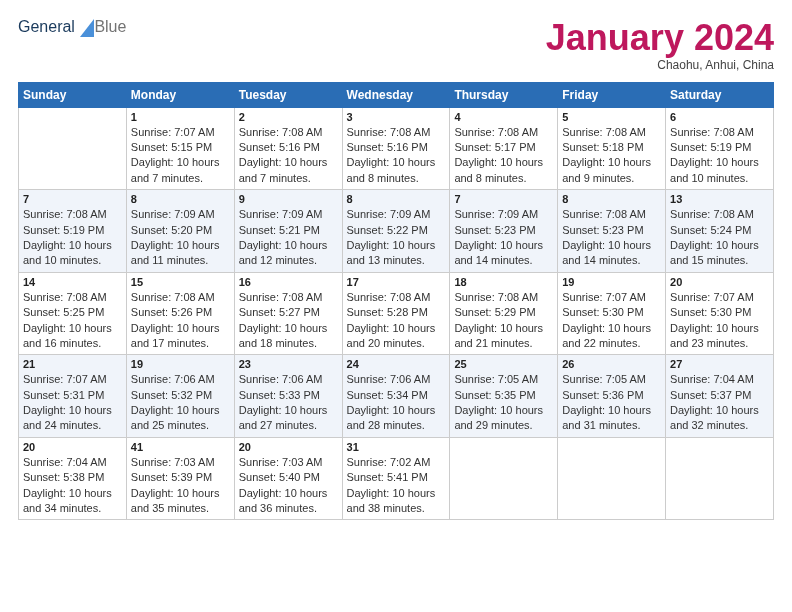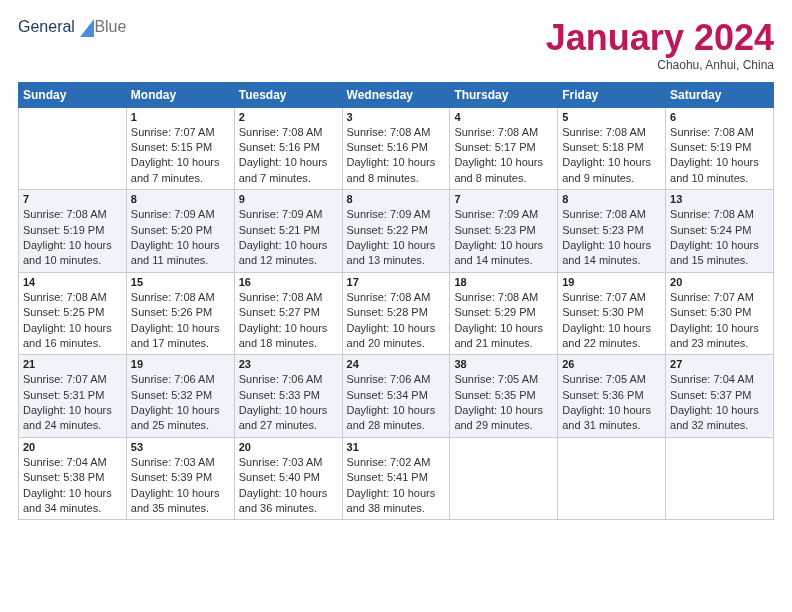--- a/index.html
+++ b/index.html
@@ -300,21 +300,21 @@
 and 27 minutes.</div>
           </td>
           <td>
             <span class="day-number">24</span>
             <div class="day-info" style="white-space: pre-line;">Sunrise: 7:06 AM
 Sunset: 5:34 PM
 Daylight: 10 hours
 and 28 minutes.</div>
           </td>
           <td>
-            <span class="day-number">38</span>
+            <span class="day-number">25</span>
             <div class="day-info" style="white-space: pre-line;">Sunrise: 7:05 AM
 Sunset: 5:35 PM
 Daylight: 10 hours
 and 29 minutes.</div>
           </td>
           <td>
             <span class="day-number">26</span>
             <div class="day-info" style="white-space: pre-line;">Sunrise: 7:05 AM
 Sunset: 5:36 PM
 Daylight: 10 hours
@@ -330,21 +330,21 @@
         </tr>
         <tr>
           <td>
             <span class="day-number">20</span>
             <div class="day-info" style="white-space: pre-line;">Sunrise: 7:04 AM
 Sunset: 5:38 PM
 Daylight: 10 hours
 and 34 minutes.</div>
           </td>
           <td>
-            <span class="day-number">53</span>
+            <span class="day-number">41</span>
             <div class="day-info" style="white-space: pre-line;">Sunrise: 7:03 AM
 Sunset: 5:39 PM
 Daylight: 10 hours
 and 35 minutes.</div>
           </td>
           <td>
             <span class="day-number">20</span>
             <div class="day-info" style="white-space: pre-line;">Sunrise: 7:03 AM
 Sunset: 5:40 PM
 Daylight: 10 hours

